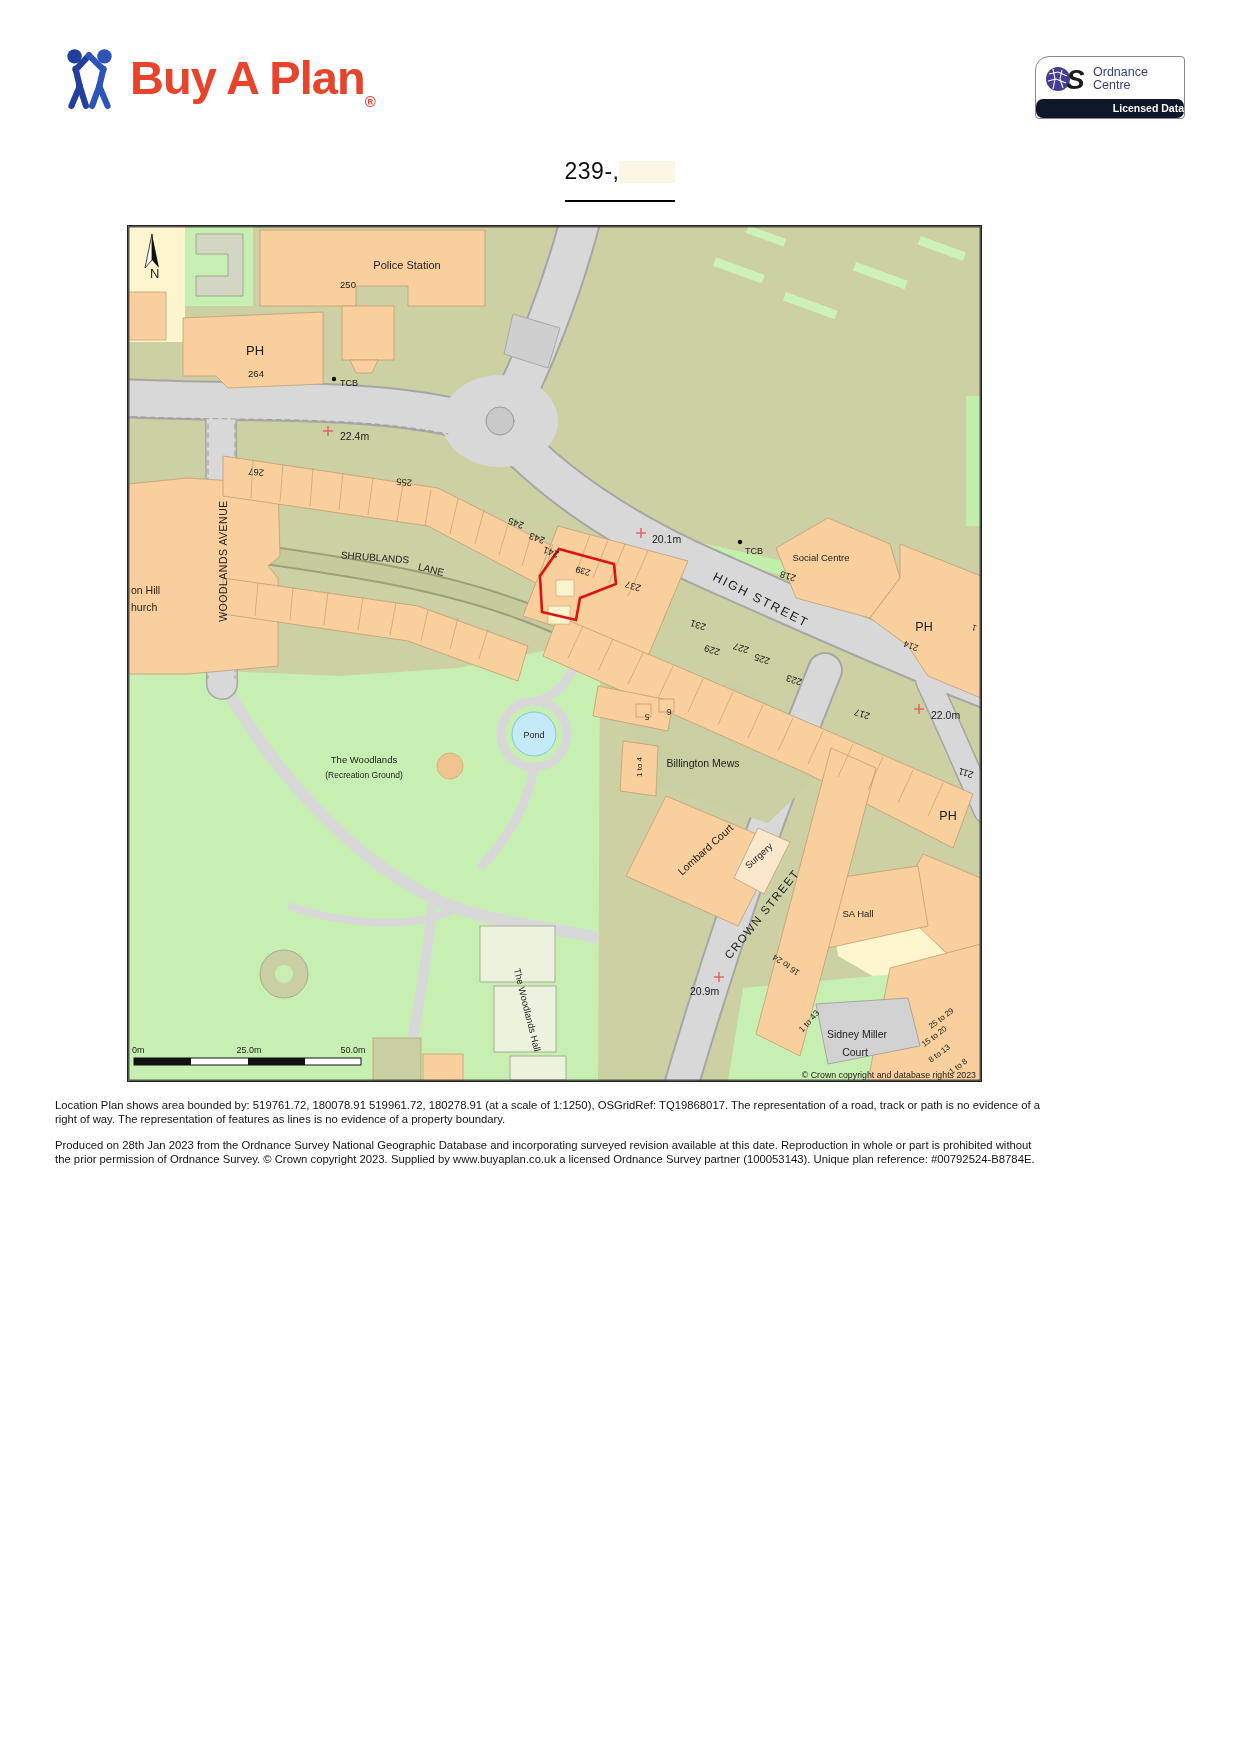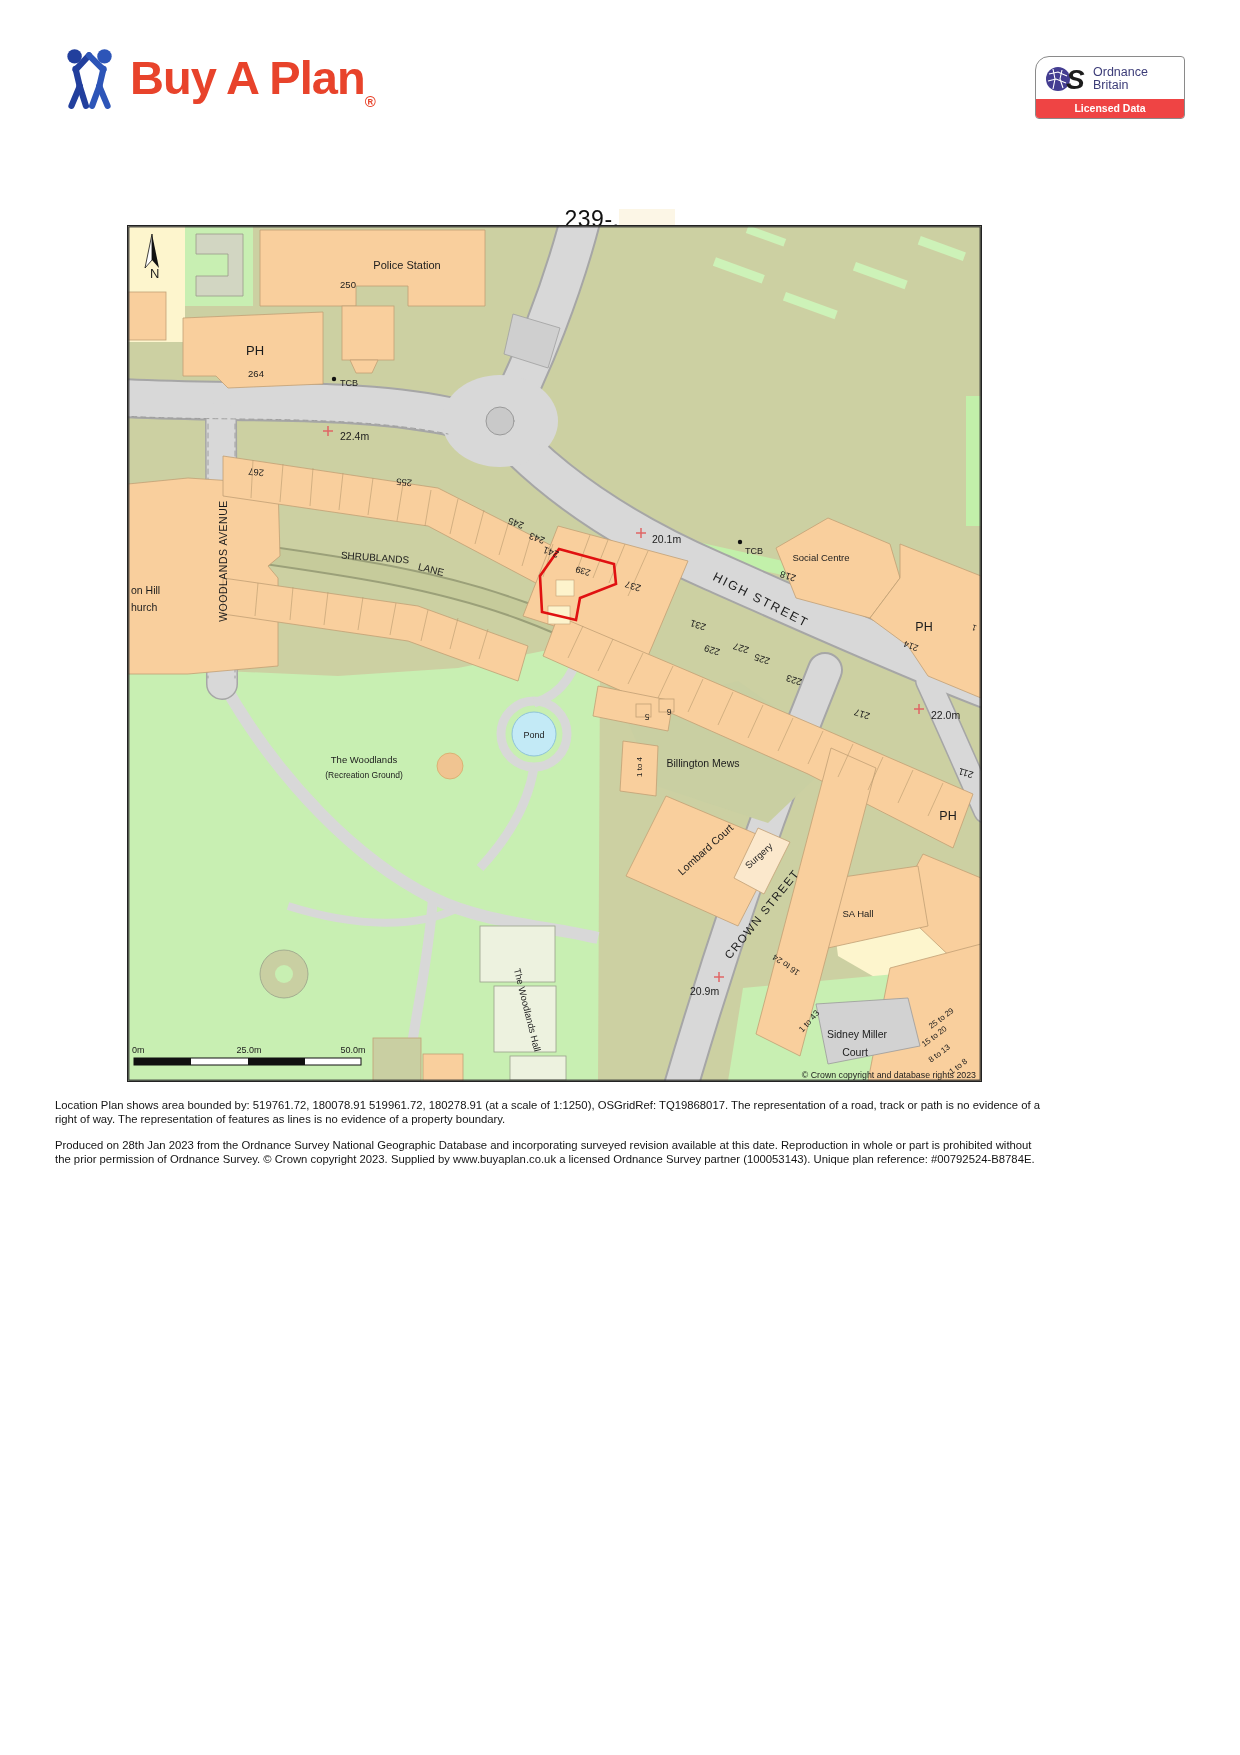--- a/index.html
+++ b/index.html
@@ -7,26 +7,26 @@
        font-family:"Liberation Sans", sans-serif;color:#141414;overflow:hidden;}
 
   
   .logo{position:absolute;left:58px;top:44px;display:flex;align-items:flex-end;}
   .logo-text{font-size:47px;font-weight:bold;color:#e8432b;letter-spacing:-1px;line-height:64px;margin-left:10px;}
   .logo-reg{font-size:15px;font-weight:bold;color:#e8432b;margin-top:4px;}
   .os-badge{position:absolute;left:1035px;top:56px;width:148px;border:1px solid #8a8a8a;
             border-radius:14px 4px 4px 4px;overflow:hidden;background:#fff;}
   .os-top{display:flex;align-items:center;padding:7px 6px 5px 8px;}
   .os-name{font-size:12.5px;line-height:13px;color:#3c3c78;margin-left:5px;font-weight:normal;}
-  .os-bar{background:#ef4444;color:#fff;font-size:10.5px;font-weight:bold;text-align:center;padding:3px 0 4px;}
+  .os-bar{background:#0f172a;color:#fff;font-size:10.5px;font-weight:bold;text-align:right;padding:3px 0 4px;border-radius:7px;}
 
   
   .title-row{position:absolute;left:0;top:158px;width:100%;display:flex;justify-content:center;}
-  .title-inner{display:flex;align-items:baseline;border-bottom:2px solid #000;padding-bottom:2px;
-               font-size:23px;color:#111;letter-spacing:.5px;margin-top:48px;}
+  .title-inner{display:flex;align-items:baseline;border-bottom:2px solid #000;padding-bottom:15px;
+               font-size:23px;color:#111;letter-spacing:.5px;}
   .redact{display:inline-block;width:56px;height:22px;background:#fcf6e6;align-self:center;}
 
   
   .map-wrap{position:absolute;left:127px;top:225px;width:853px;height:855px;border:1.6px solid #222;box-sizing:content-box;}
   .map-wrap svg{display:block;}
   text{font-family:"Liberation Sans", sans-serif;fill:#1c1c1c;}
 
   
   .footer{position:absolute;left:55px;top:1099px;width:986px;}
   .footer p{margin:0 0 13px 0;font-size:11.3px;line-height:13.7px;color:#141414;}
@@ -62,21 +62,21 @@
       <g stroke="#ffffff" stroke-width="1.1" fill="none">
         <path d="M5,10 L14,8 L23,12"></path>
           <path d="M4,17 L12,15 L22,19"></path>
         <path d="M9,5 L11,15 L9,25"></path>
           <path d="M18,6 L16,15 L19,24"></path>
       </g>
       <text x="22" y="25" font-size="28" font-weight="bold" fill="#d02e67" font-style="italic">S</text>
     </svg>
     <div class="os-name">
       <div>Ordnance</div>
-      <div>Britain</div>
+      <div>Centre</div>
     </div>
   </div>
   <div class="os-bar">Licensed Data</div>
 </div>
 
 <div class="title-row">
   <div class="title-inner">
     <span>239-,</span>
     <span class="redact"></span>
   </div>

